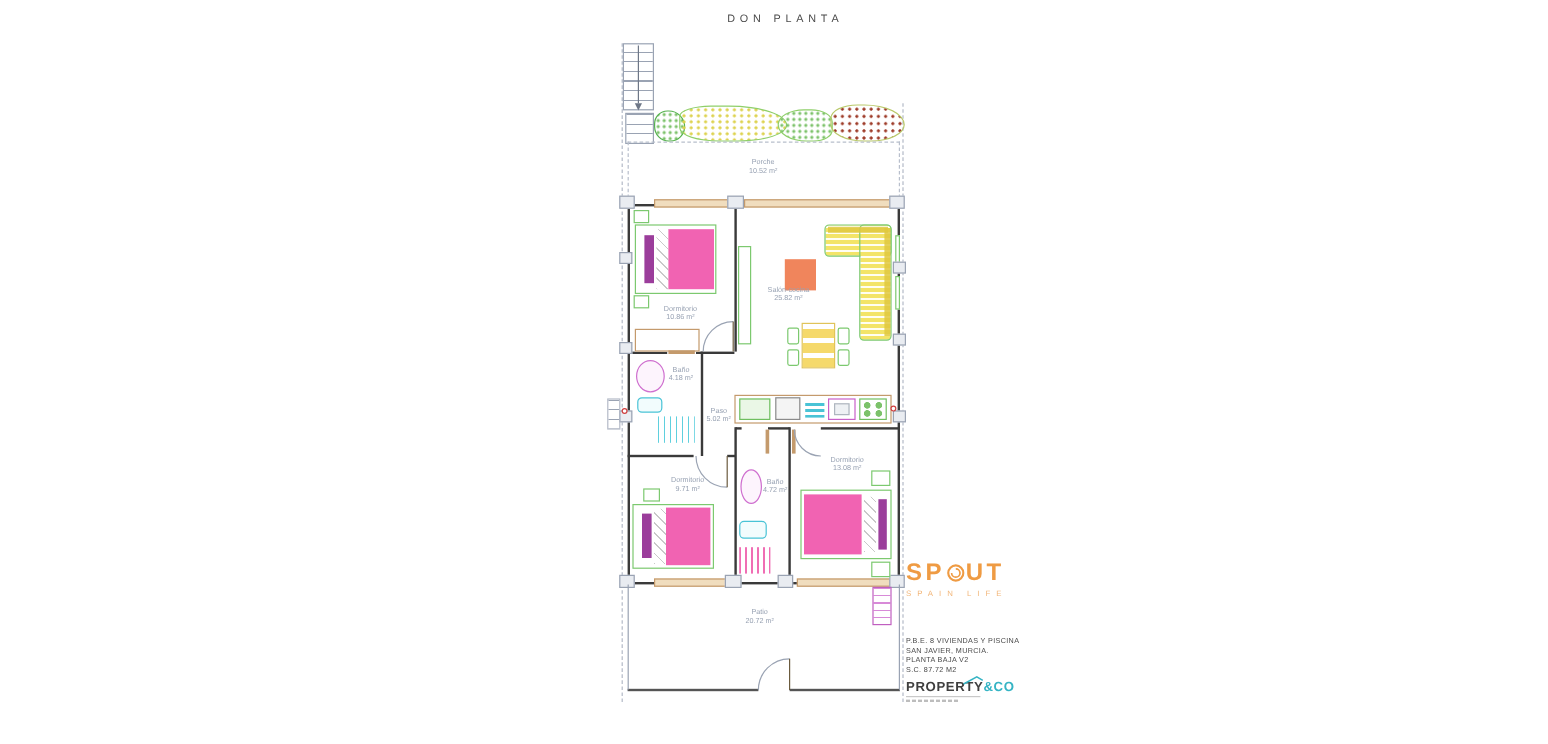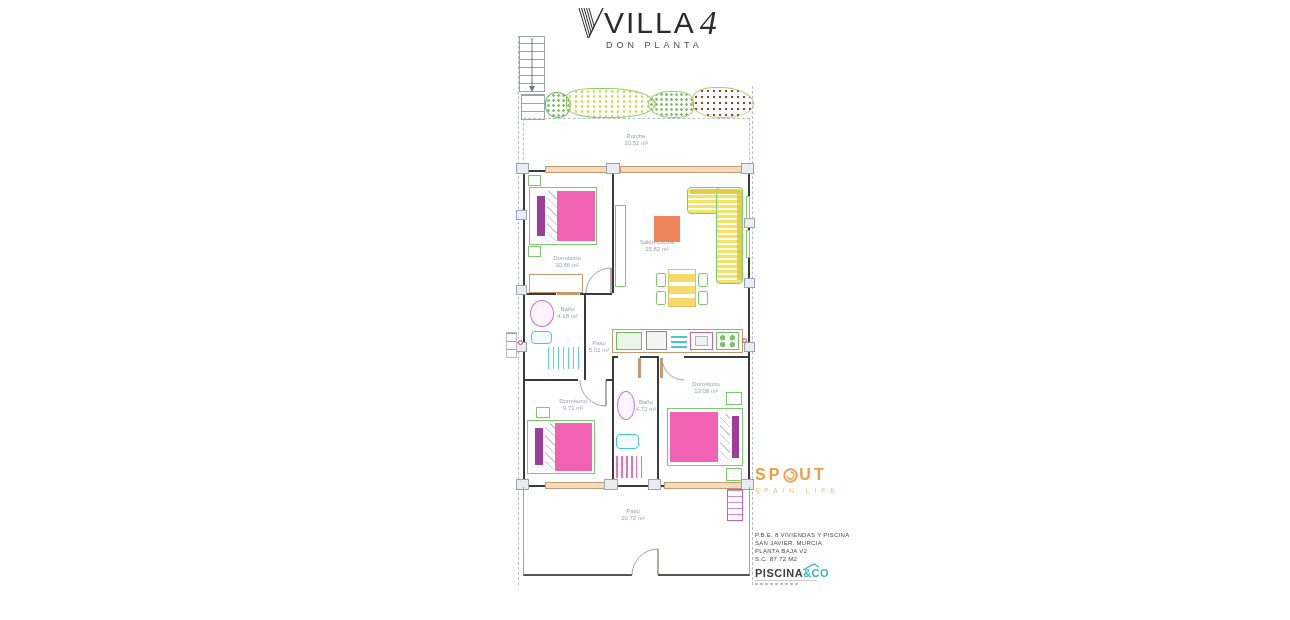--- a/index.html
+++ b/index.html
@@ -56,48 +56,34 @@
         background:repeating-linear-gradient(0deg,transparent 0 5px,#d88ad8 5px 6px);}
   
   .shrub{border:1px solid #8fcf6a;box-sizing:border-box;}
   .dots-yg{background:radial-gradient(circle,#ddd24e 1px,transparent 1.6px);background-size:6px 5px;}
   .dots-g{background:radial-gradient(circle,#7cc26a 1px,transparent 1.6px);background-size:5px 5px;}
   .dots-r{background:radial-gradient(circle,#9e3b28 1px,transparent 1.6px);background-size:6px 6px;}
   
   .stairs{border:1px solid #9aa3b3;box-sizing:border-box;
           background:repeating-linear-gradient(0deg,transparent 0 7px,#9aa3b3 7px 8px);}
   
-  .spout{color:#ef9b43;font-weight:bold;font-size:16px;letter-spacing:3px;display:flex;align-items:center;}
+  .spout{color:#ef9b43;font-weight:bold;font-size:20px;letter-spacing:3px;display:flex;align-items:center;}
   .spout-sub{color:#f2b679;font-size:6.5px;letter-spacing:5px;margin-top:3px;}
   .info{font-size:6px;line-height:8px;color:#4a4a4a;letter-spacing:.3px;}
   .pco{font-size:11px;font-weight:bold;color:#3f3f3f;letter-spacing:.5px;}
   .pco .co{color:#35b4c4;}
   .pco-rule{background:#c9c9c9;height:1px;}
   .pco-tag{height:2px;background:repeating-linear-gradient(90deg,#bdbdbd 0 3px,transparent 3px 5px);}
 </style>
 </head>
 <body>
 
 <div class="canvas">
 
   <div class="abs title-wrap">
-    <div class="title-row">
-      <svg width="26" height="30" viewBox="0 0 26 30">
-        <g stroke="#2b2b2b" stroke-width="1" fill="none">
-          <line x1="1" y1="0" x2="10" y2="30"></line>
-          <line x1="3.5" y1="0" x2="11.5" y2="27"></line>
-          <line x1="6" y1="0" x2="13" y2="24"></line>
-          <line x1="8.5" y1="0" x2="14.5" y2="21"></line>
-          <line x1="11" y1="0" x2="16" y2="18"></line>
-          <line x1="25" y1="0" x2="10.5" y2="30" stroke-width="1.4"></line>
-        </g>
-      </svg>
-      <span class="title-main">VILLA</span>
-      <span class="title-num">4</span>
-    </div>
     <div class="title-sub">DON PLANTA</div>
   </div>
 
   <div class="abs dash-v" style="left:518px;top:36px;height:549px;width:0;"></div>
   <div class="abs dash-v" style="left:752px;top:86px;height:499px;width:0;"></div>
 
   <div class="abs stairs" style="left:519px;top:36px;width:26px;height:56px;"></div>
   <div class="abs stairs" style="left:521px;top:94px;width:24px;height:26px;"></div>
   <svg class="abs" style="left:519px;top:36px;" width="28" height="60">
     <line x1="13" y1="2" x2="13" y2="50" stroke="#6e7787" stroke-width="1"></line>
@@ -276,19 +262,19 @@
     <div>SAN JAVIER, MURCIA.</div>
     <div>PLANTA BAJA V2</div>
     <div>S.C. 87.72 M2</div>
   </div>
 
   <div class="abs" style="left:755px;top:567px;width:90px;">
     <svg width="18" height="8" style="position:absolute;left:47px;top:-4px;">
       <polyline points="1,7 12,1 17,4" fill="none" stroke="#35b4c4" stroke-width="1.2"></polyline>
     </svg>
     <div class="pco">
-      <span>PISCINA</span><span class="co">&amp;CO</span>
+      <span>PROPERTY</span><span class="co">&amp;CO</span>
     </div>
     <div class="pco-rule" style="width:62px;margin-top:1px;"></div>
     <div class="pco-tag" style="width:44px;margin-top:2px;"></div>
   </div>
 
 </div>
 
 </body></html>

